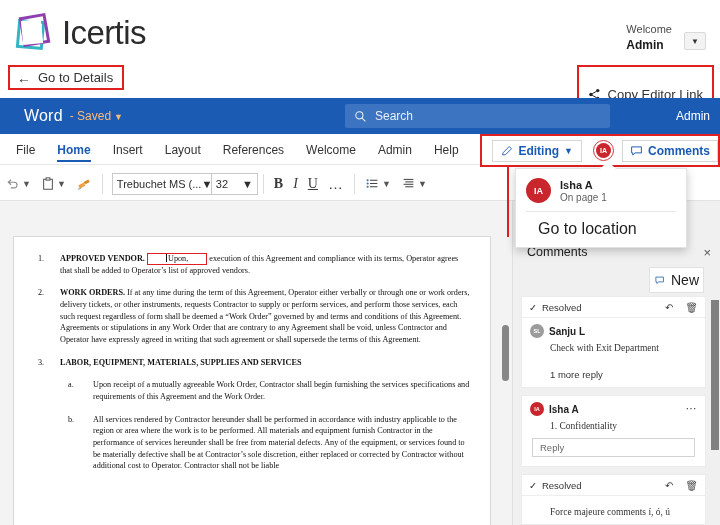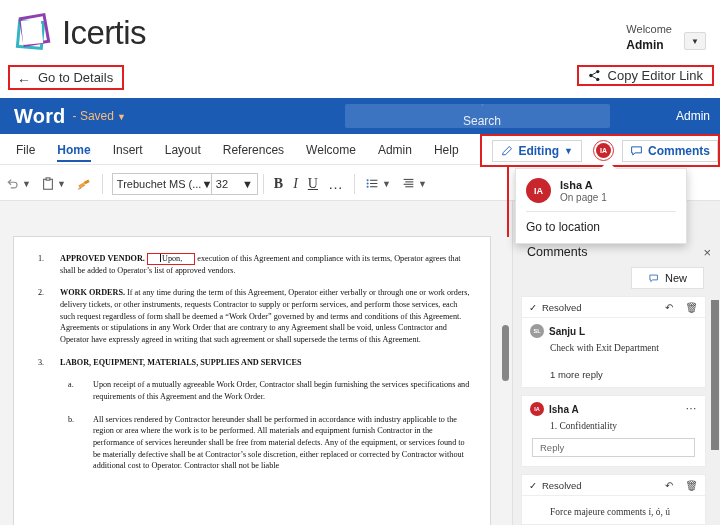--- a/index.html
+++ b/index.html
@@ -55,46 +55,46 @@
     position: absolute; left: 8px; top: 65px;
     display: flex; align-items: center; gap: 7px;
     padding: 3px 9px 3px 7px;
     border: 2px solid #e02020; background: #fff;
     font-size: 13px; color: #333;
   }
   .go-details .arrow { font-size: 14px; color: #333; line-height: 1; }
   .copy-link {
     position: absolute; right: 6px; top: 65px;
     display: flex; align-items: center; gap: 7px;
-    padding: 1px 9px;
+    padding: 20px 9px;
     border: 2px solid #e02020; background: #fff;
     font-size: 13px; color: #333;
   }
   .share-icon { width: 13px; height: 13px; display:block; }
 
   
   .word-bar {
     position: absolute; left: 0; top: 98px; width: 720px; height: 36px;
     background: #1b5bb4; display: flex; align-items: center;
   }
   .word-logo {
-    margin-left: 14px; color: #fff; font-size: 20px; font-weight: bold;
+    margin-left: 24px; color: #fff; font-size: 16px; font-weight: normal;
     letter-spacing: .2px;
   }
   .word-doc-name {
     margin-left: 18px; color: #ffffff; font-size: 12px; white-space: nowrap;
   }
   .word-saved {
     margin-left: 7px; color: #fdba74; font-size: 12px; white-space: nowrap;
   }
   .word-saved .chev { font-size: 9px; margin-left: 3px; }
   .word-search {
     position: absolute; left: 345px; top: 6px; width: 265px; height: 24px;
     background: #3d74c2; border-radius: 2px; display: flex; align-items: center;
-    padding-left: 9px; gap: 8px; flex-direction: column;
+    padding-left: 9px; gap: 8px;
   }
   .word-search .txt { color: #e8eef8; font-size: 12px; }
   .word-admin {
     position: absolute; right: 10px; color: #fff; font-size: 12px;
   }
 
   
   .ribbon-tabs {
     position: absolute; left: 0; top: 134px; width: 720px; height: 31px;
     background: #ffffff; border-bottom: 1px solid #e6e6e6;
@@ -188,21 +188,21 @@
   .doc-inner { padding: 16px 18px 0 14px; }
   .clause { display: flex; margin-bottom: 11px; font-size: 8.2px; line-height: 1.42; color: #111; }
   .clause .num { width: 32px; flex: none; padding-left: 10px; }
   .clause .body { flex: 1; text-align: left; }
   .clause .body b { font-weight: bold; }
   .sub-clause { display: flex; margin-bottom: 11px; font-size: 8.2px; line-height: 1.42; color: #111; }
   .sub-clause .num { width: 65px; flex: none; padding-left: 40px; }
   .sub-clause .body { flex: 1; }
   .heading-clause .body { font-weight: bold; }
   .cursor-highlight {
-    display: inline-block; border: 1.6px solid #e02020; padding: 0 12px;
+    display: inline-block; border: 1.6px solid #e02020; padding: 0 18px;
     position: relative; line-height: 1.2;
   }
   .cursor-caret {
     display: inline-block; width: 1px; height: 8px; background: #111;
     vertical-align: -1px; margin-right: 1px;
   }
 
   
   .doc-scroll-track {
     position: absolute; left: 500px; top: 201px; width: 11px; height: 324px;
@@ -223,21 +223,21 @@
     display: flex; align-items: center; padding-left: 14px;
     font-size: 12.5px; color: #222;
   }
   .cp-close {
     position: absolute; right: 9px; top: 44px; font-size: 13px; color: #555;
   }
   .cp-new {
     position: absolute; right: 16px; top: 66px;
     display: flex; align-items: center; gap: 5px;
     background: #fff; border: 1px solid #e1e1e1;
-    padding: 4px 16px; font-size: 11px; color: #222;
+    padding: 4px 4px; font-size: 14px; color: #222;
   }
   .cp-list {
     position: absolute; left: 8px; top: 95px; width: 185px;
     display: flex; flex-direction: column; gap: 7px;
   }
   .cp-card { background: #fff; border: 1px solid #ececec; }
   .cp-resolved-bar {
     display: flex; align-items: center; height: 21px;
     border-bottom: 1px solid #eee; padding: 0 7px;
     font-size: 9.5px; color: #333; gap: 5px;
@@ -286,21 +286,21 @@
   }
   .pp-top { display: flex; align-items: center; gap: 9px; padding: 9px 10px 8px 10px; }
   .pp-av {
     width: 25px; height: 25px; border-radius: 50%; background: #c8252c;
     color: #fff; font-size: 9px; font-weight: bold;
     display: flex; align-items: center; justify-content: center; flex: none;
   }
   .pp-name { font-size: 11px; font-weight: bold; color: #1f1f1f; }
   .pp-sub { font-size: 10px; color: #5e5e5e; margin-top: 1px; }
   .pp-div { height: 1px; background: #e6e6e6; margin: 0 10px; }
-  .pp-action { padding: 8px 10px 9px 10px; font-size: 12px; color: #1f1f1f; }
+  .pp-action { padding: 8px 10px 9px 22px; font-size: 16px; color: #1f1f1f; }
 </style>
 </head>
 <body>
 
 <div id="app">
 
   <div class="icertis-header">
     <div class="logo-wrap">
       <div class="logo-mark">
         <div class="logo-sq-teal"></div>

